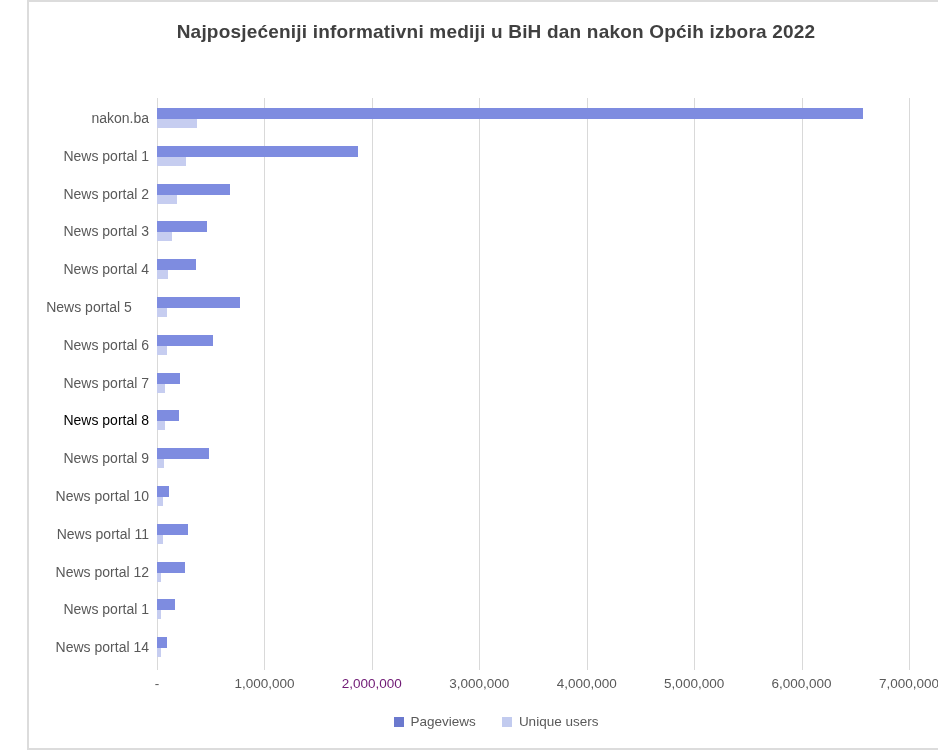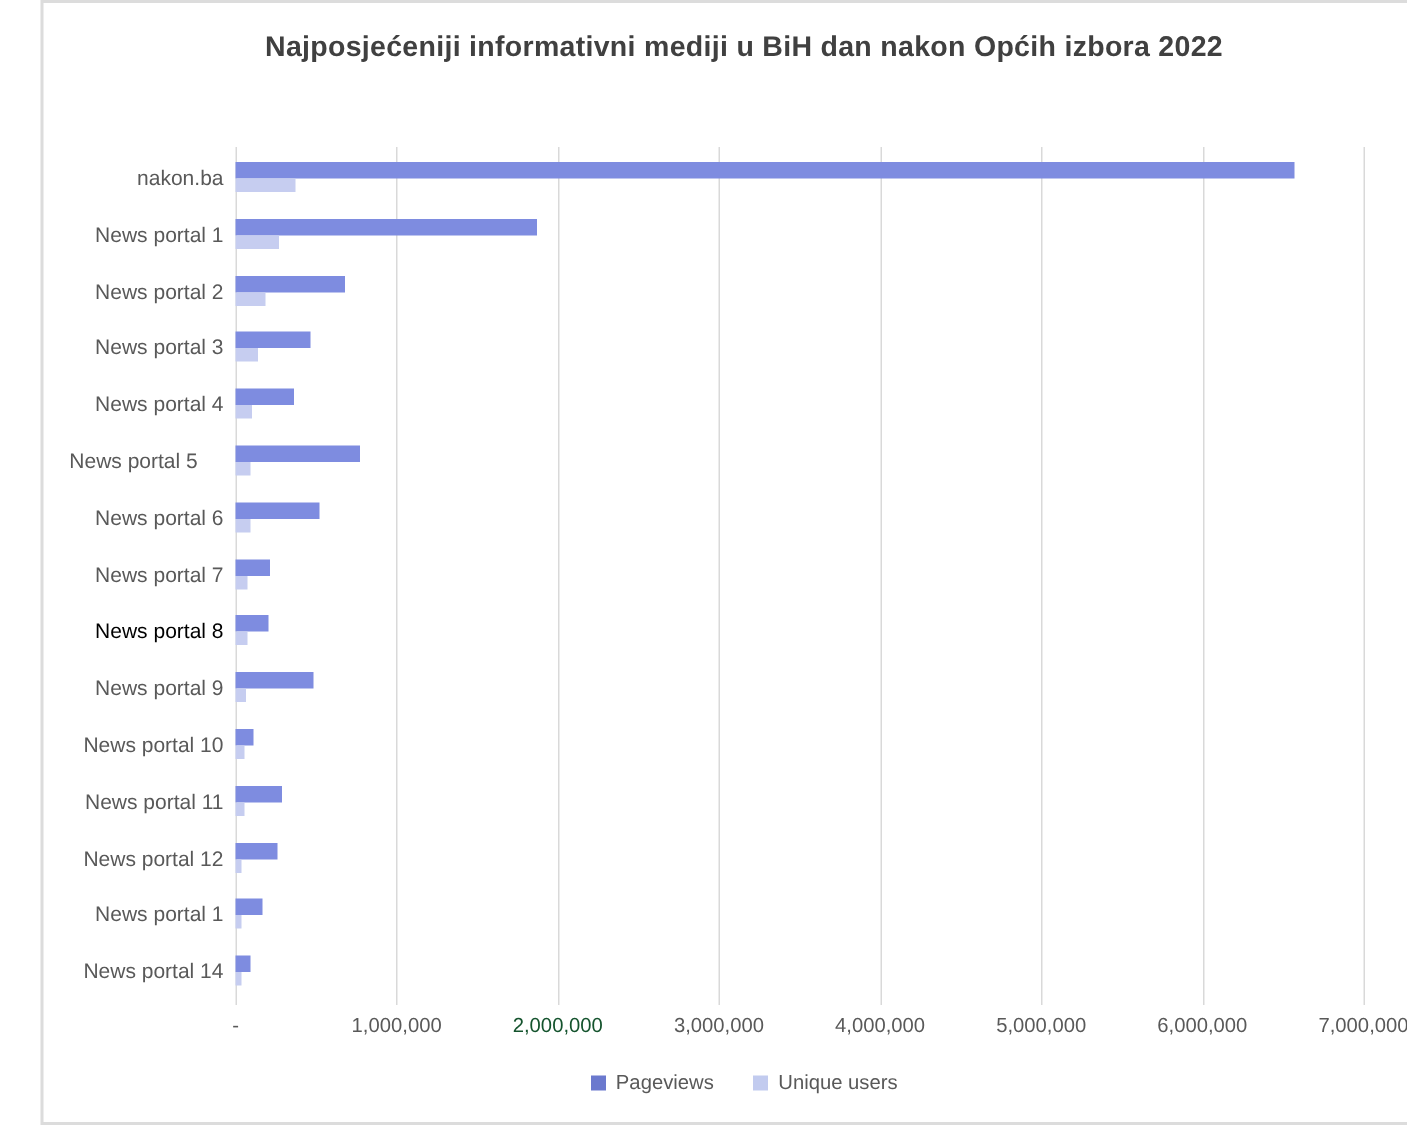--- a/index.html
+++ b/index.html
@@ -195,21 +195,21 @@
       </div>
       <div class="bar-row" style="top: 529.2px; height: 37.8px;">
         <div class="bar pv" style="width: 9.66857px; background: rgb(126, 140, 224);"></div>
         <div class="bar uu" style="width: 3.76px; background: rgb(198, 205, 240);"></div>
       </div>
     </div>
 
   <div class="x-axis" id="xAxis">
       <div class="x-tick" style="left: 0px; color: rgb(89, 89, 89);">-</div>
       <div class="x-tick" style="left: 107.429px; color: rgb(89, 89, 89);">1,000,000</div>
-      <div class="x-tick" style="left: 214.857px; color: #14532d;">2,000,000</div>
+      <div class="x-tick" style="left: 214.857px; color: #701a75;">2,000,000</div>
       <div class="x-tick" style="left: 322.286px; color: rgb(89, 89, 89);">3,000,000</div>
       <div class="x-tick" style="left: 429.714px; color: rgb(89, 89, 89);">4,000,000</div>
       <div class="x-tick" style="left: 537.143px; color: rgb(89, 89, 89);">5,000,000</div>
       <div class="x-tick" style="left: 644.571px; color: rgb(89, 89, 89);">6,000,000</div>
       <div class="x-tick" style="left: 752px; color: rgb(89, 89, 89);">7,000,000</div>
     </div>
 
   <div class="legend" id="legend">
       <div class="legend-item">
         <div class="legend-swatch" style="background: rgb(107, 121, 206);"></div>

